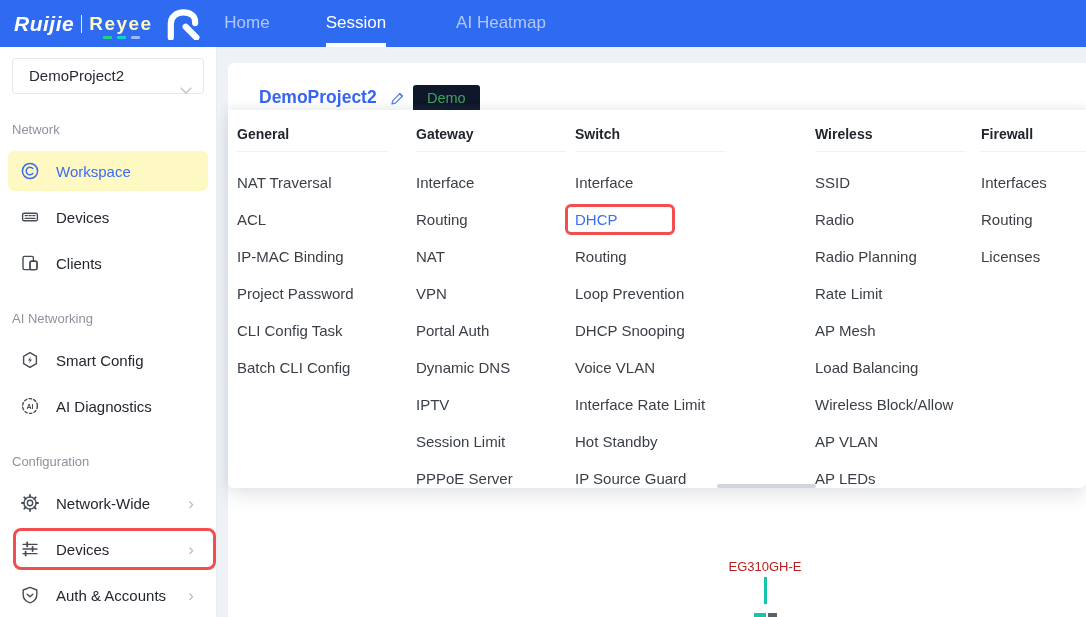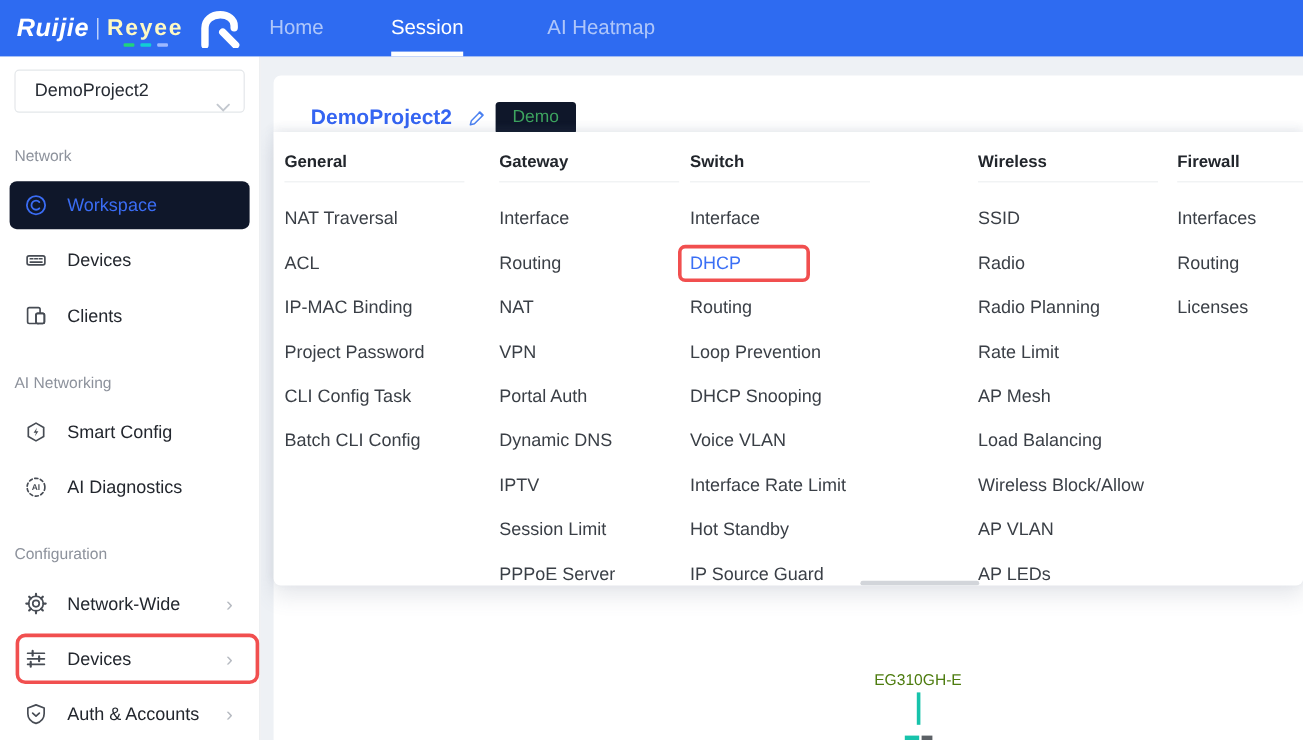--- a/index.html
+++ b/index.html
@@ -50,40 +50,40 @@
   }
   .proj-select .chev-down { position:absolute; right:11px; top:14px; }
   .side-section-label { margin:28px 0 14px 12px; font-size:13px; color:#8d929c; }
   .side-item {
     position:relative; height:40px; margin:0 8px 6px; display:flex; align-items:center;
     border-radius:6px; font-size:15px; color:#23272e; cursor:pointer;
   }
   .side-item .icon { width:20px; height:20px; margin-left:12px; margin-right:16px; color:#474c54; flex:0 0 auto; }
   .side-item .icon svg { width:20px; height:20px; display:block; }
   .side-item svg [stroke] , .side-item svg { stroke-linecap:round; stroke-linejoin:round; }
-  .side-item.active { background:#0f172a; color:#3a6cf3; }
+  .side-item.active { background:#fef9c3; color:#3a6cf3; }
   .side-item.active .icon { color:#3a6cf3; }
   .side-item .chev { margin-left:auto; margin-right:14px; color:#b6bac1; font-size:17px; line-height:1; }
   .side-item.annotated::after {
     content:""; position:absolute; left:5px; right:-8px; top:-1px; bottom:-1px;
     border:3px solid #f14f4f; border-radius:8px; pointer-events:none;
   }
   
   .main-card {
     position:absolute; left:228px; top:63px; right:0; bottom:0;
     background:#fff; border-top-left-radius:6px; z-index:1;
   }
   .page-title { position:absolute; left:31px; top:24px; font-size:17.5px; font-weight:bold; color:#3565f2; cursor:pointer; }
   .edit-pencil { position:absolute; left:160px; top:27px; cursor:pointer; }
   .demo-badge {
     position:absolute; left:185px; top:22px; height:27px; line-height:27px; padding:0 14px;
     background:#0f172a; color:#3da45f; font-size:14.5px; border-radius:3px;
   }
   
-  .device-label { position:absolute; left:497px; top:496px; width:80px; text-align:center; font-size:13px; color:#4d7c0f; cursor:pointer; }
+  .device-label { position:absolute; left:497px; top:496px; width:80px; text-align:center; font-size:13px; color:#b91c1c; cursor:pointer; }
   .topo-line { position:absolute; left:536px; top:514px; width:3px; height:27px; background:#17c3ab; }
   .sliver-teal { position:absolute; left:526px; top:550px; width:12px; height:4px; background:#17c3ab; }
   .sliver-dark { position:absolute; left:540px; top:550px; width:9px; height:4px; background:#5c6166; }
   
   .mega-panel {
     position:absolute; left:228px; top:110px; width:858px; height:378px;
     background:#fff; border-radius:0 0 6px 6px; overflow:hidden; z-index:5;
     box-shadow: 0 -3px 8px rgba(93,106,133,.10), 0 8px 18px rgba(93,106,133,.16);
   }
   .menu-col { position:absolute; top:0; width:170px; }

